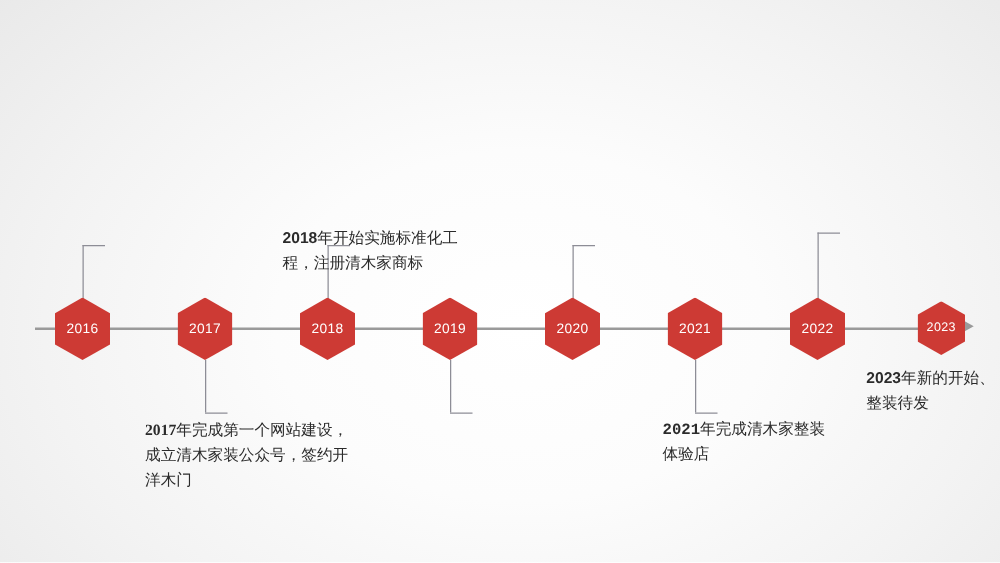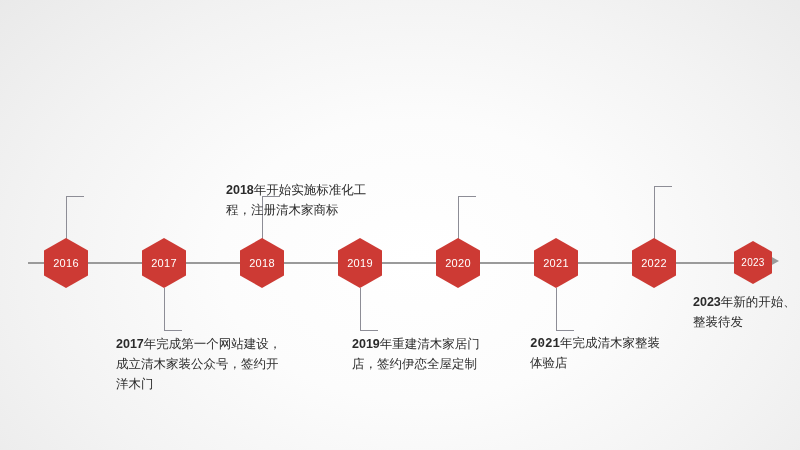--- a/index.html
+++ b/index.html
@@ -138,21 +138,21 @@
     <span class="hex-label">2016</span>
   </div>
 
   <div class="conn" style="left:164px; top:288px;">
     <div class="v" style="left:0; top:0; height:42px;"></div>
     <div class="h" style="left:0; top:42px;"></div>
   </div>
   <div class="hex" style="left:142px; top:238px;">
     <span class="hex-label">2017</span>
   </div>
-  <div class="note" style="left:116px; top:334px; width:170px;">
+  <div class="note" style="left:116px; top:334px; width:170px;font-family:Liberation Serif, serif;">
     <span class="yr">2017</span><span>年完成第一个网站建设，成立清木家装公众号，签约开洋木门</span>
   </div>
 
   <div class="conn" style="left:262px; top:196px;">
     <div class="v" style="left:0; top:0; height:43px;"></div>
     <div class="h" style="left:0; top:0;"></div>
   </div>
   <div class="hex" style="left:240px; top:238px;">
     <span class="hex-label">2018</span>
   </div>
@@ -160,23 +160,20 @@
     <span class="yr">2018</span><span>年开始实施标准化工程，注册清木家商标</span>
   </div>
 
   <div class="conn" style="left:360px; top:288px;">
     <div class="v" style="left:0; top:0; height:42px;"></div>
     <div class="h" style="left:0; top:42px;"></div>
   </div>
   <div class="hex" style="left:338px; top:238px;">
     <span class="hex-label">2019</span>
   </div>
-  <div class="note" style="left:352px; top:334px; width:128px;">
-    <span class="yr">2019</span><span>年重建清木家居门店，签约伊恋全屋定制</span>
-  </div>
 
   <div class="conn" style="left:458px; top:196px;">
     <div class="v" style="left:0; top:0; height:43px;"></div>
     <div class="h" style="left:0; top:0;"></div>
   </div>
   <div class="hex" style="left:436px; top:238px;">
     <span class="hex-label">2020</span>
   </div>
 
   <div class="conn" style="left:556px; top:288px;">

